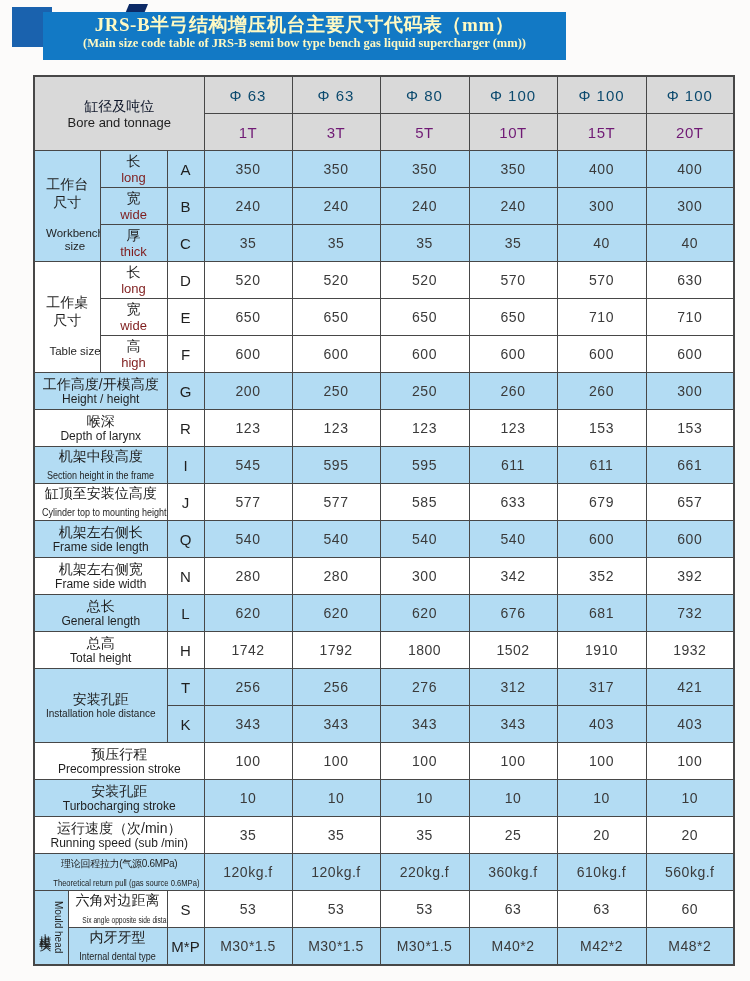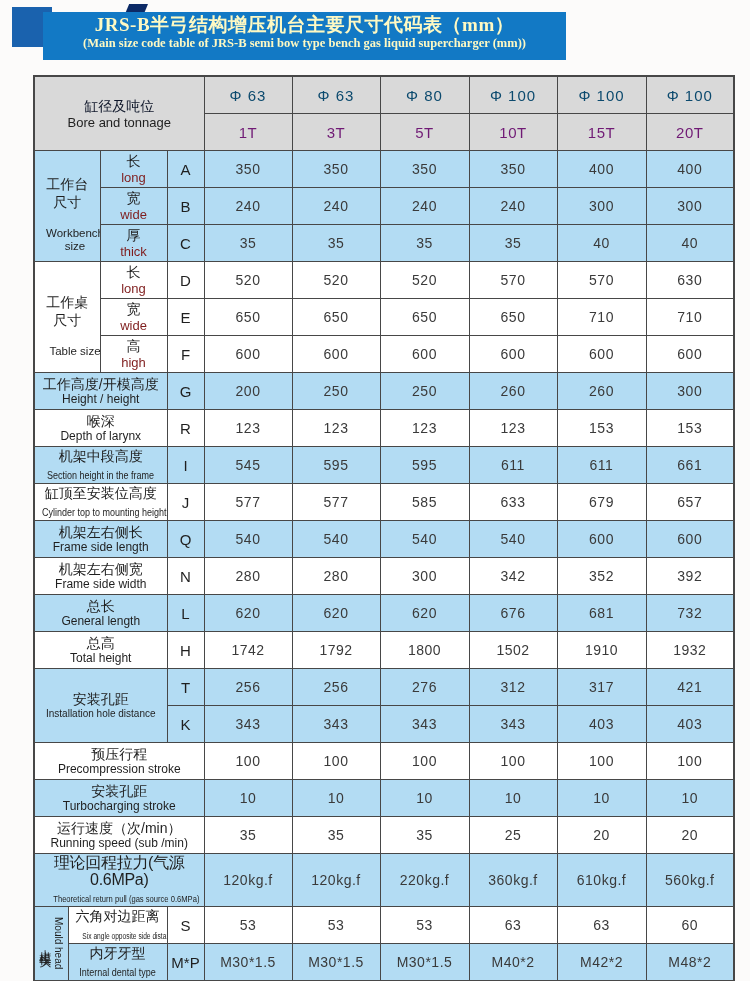--- a/index.html
+++ b/index.html
@@ -22,21 +22,21 @@
   table.spec td{border:1px solid #474747;text-align:center;vertical-align:middle;padding:0;height:36px;overflow:hidden;}
   tr.g td{background:var(--headerGray,#d9d9d9);}
   tr.b td{background:var(--rowBlue,#b3dcf3);}
   tr.w td{background:#ffffff;}
   td.vgrp{background:var(--rowBlue,#b3dcf3) !important;}
   .czh{font-size:14px;color:#0f172a;line-height:17px;}
   .cen{font-size:13px;color:#222;line-height:15px;}
   .bore{font-size:15px;color:#0c4a6e;letter-spacing:1px;}
   .ton{font-size:15px;color:#701a75;letter-spacing:0.5px;}
   .zh{font-size:14px;color:#1f1f1f;line-height:17px;}
-  .zh-sm{font-size:16px;letter-spacing:-0.3px;}
+  .zh-sm{font-size:10px;letter-spacing:-0.3px;}
   .en{font-size:12px;color:#1f1f1f;line-height:13px;}
   .sub-en{font-size:13px;color:#7f1d1d;line-height:15px;}
   .en-sm{font-size:10px;line-height:12px;white-space:nowrap;}
   .exs{font-size:10px;line-height:12px;white-space:nowrap;display:inline-block;transform:scaleX(0.9);transform-origin:center;}
   .exxs{font-size:9.5px;line-height:11px;white-space:nowrap;display:inline-block;transform:scaleX(0.8);transform-origin:center;}
   .six{font-size:8.5px;line-height:10px;white-space:nowrap;display:inline-block;transform:scaleX(0.78);transform-origin:center;}
   .code{font-size:15px;color:#1f1f1f;}
   .v{font-size:14px;color:#3a3a3a;letter-spacing:0.5px;}
   .g-zh{width:48px;margin:16px auto;line-height:18px;}
   .g-en{width:64px;margin:0 auto;font-size:11.5px;line-height:13px;padding-left:8px;}

